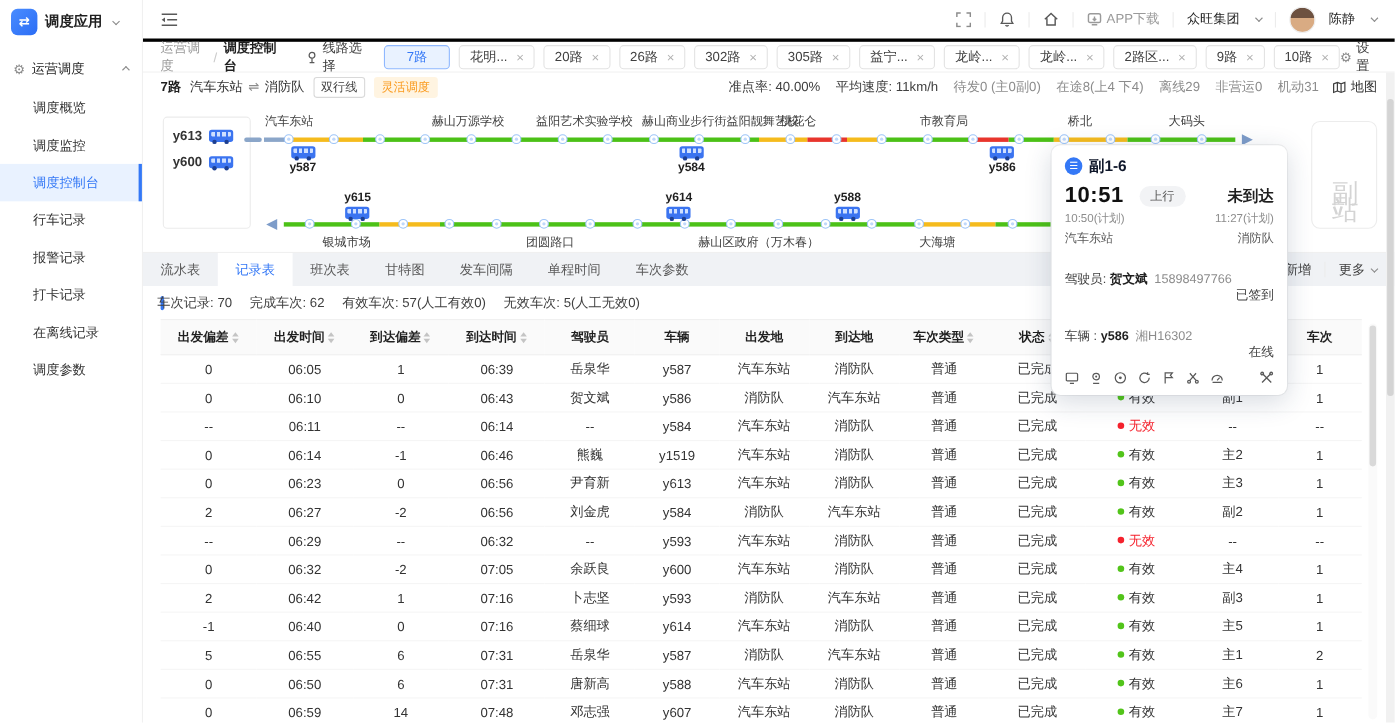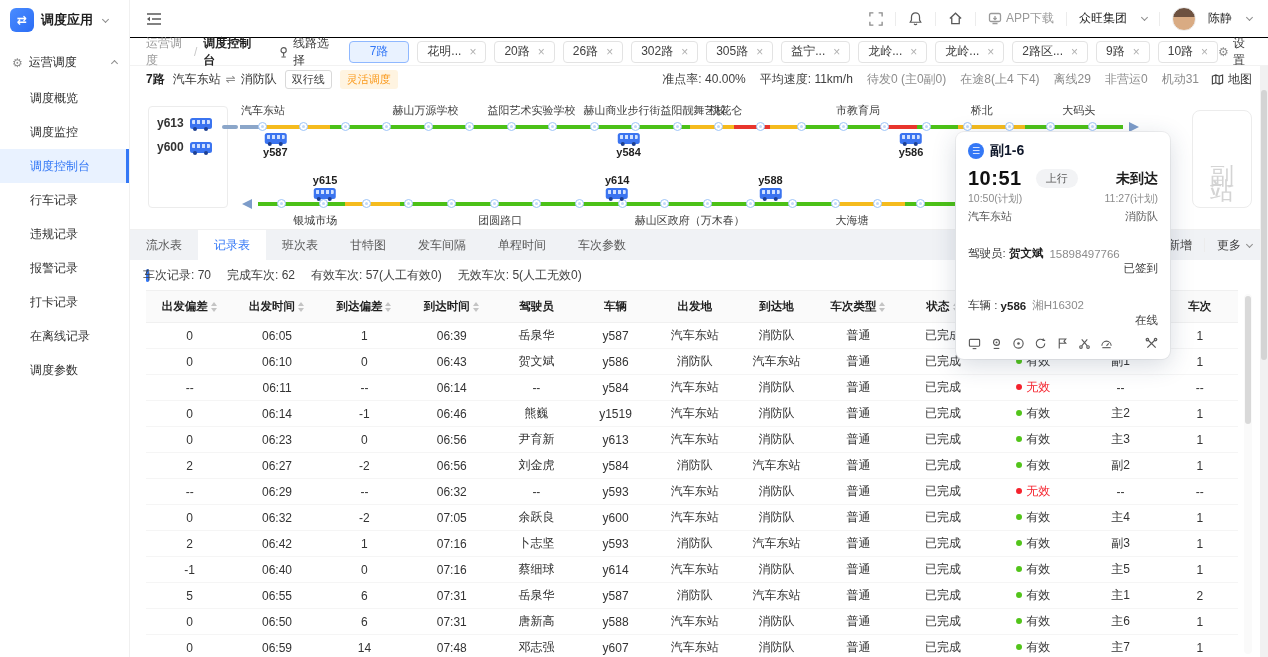--- a/index.html
+++ b/index.html
@@ -16,21 +16,21 @@
   .chev.up { transform:rotate(-135deg); margin-top:4px; }
   .menu-group { display:flex; align-items:center; gap:6px; padding:14px 12px 10px 12px; color:#262626; }
   .menu-group .gear { color:#8c8c8c; font-size:12px; }
   .menu-group .grow { flex:1; }
   .menu-item { height:34px; line-height:34px; padding-left:30px; color:#333; cursor:pointer; position:relative; }
   .menu-item.active { background:#e9f2ff; color:#3478f6; }
   .menu-item.active::after { content:""; position:absolute; right:0; top:0; width:3px; height:100%; background:#3478f6; }
 
   
   .main { position:absolute; left:130px; top:0; width:1138px; height:657px; }
-  .topbar { height:38px; display:flex; align-items:center; padding:0 16px; border-bottom:1px solid #000000; }
+  .topbar { height:38px; display:flex; align-items:center; padding:0 16px; border-bottom:3px solid #000000; }
   .icon-btn { display:flex; align-items:center; justify-content:center; color:#595959; cursor:pointer; }
   .topbar .right { margin-left:auto; display:flex; align-items:center; gap:12px; }
   .vsep { width:1px; height:14px; background:#ececec; }
   .muted-link { color:#9a9a9a; display:flex; align-items:center; gap:4px; cursor:pointer; }
   .org, .user { display:flex; align-items:center; gap:12px; color:#262626; cursor:pointer; }
   .avatar { width:24px; height:24px; border-radius:50%; background:linear-gradient(180deg,#6d5140 0 42%,#d9ab83 42%); border:1px solid #eee; }
 
   
   .filterbar { height:28px; display:flex; align-items:center; padding:0 16px; border-bottom:1px solid #f2f2f2; }
   .crumb-parent { color:#9a9a9a; cursor:pointer; }
@@ -162,23 +162,20 @@
         </div>
 
         <div class="menu-item active">
           <span>调度控制台</span>
         </div>
 
         <div class="menu-item">
           <span>行车记录</span>
         </div>
 
-        <div class="menu-item">
-          <span>违规记录</span>
-        </div>
 
         <div class="menu-item">
           <span>报警记录</span>
         </div>
 
         <div class="menu-item">
           <span>打卡记录</span>
         </div>
 
         <div class="menu-item">

